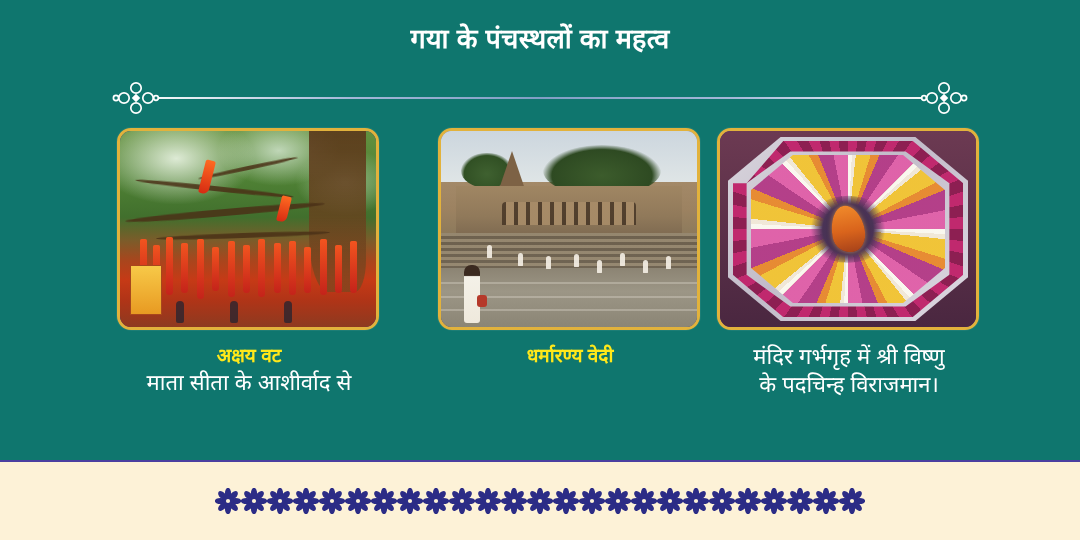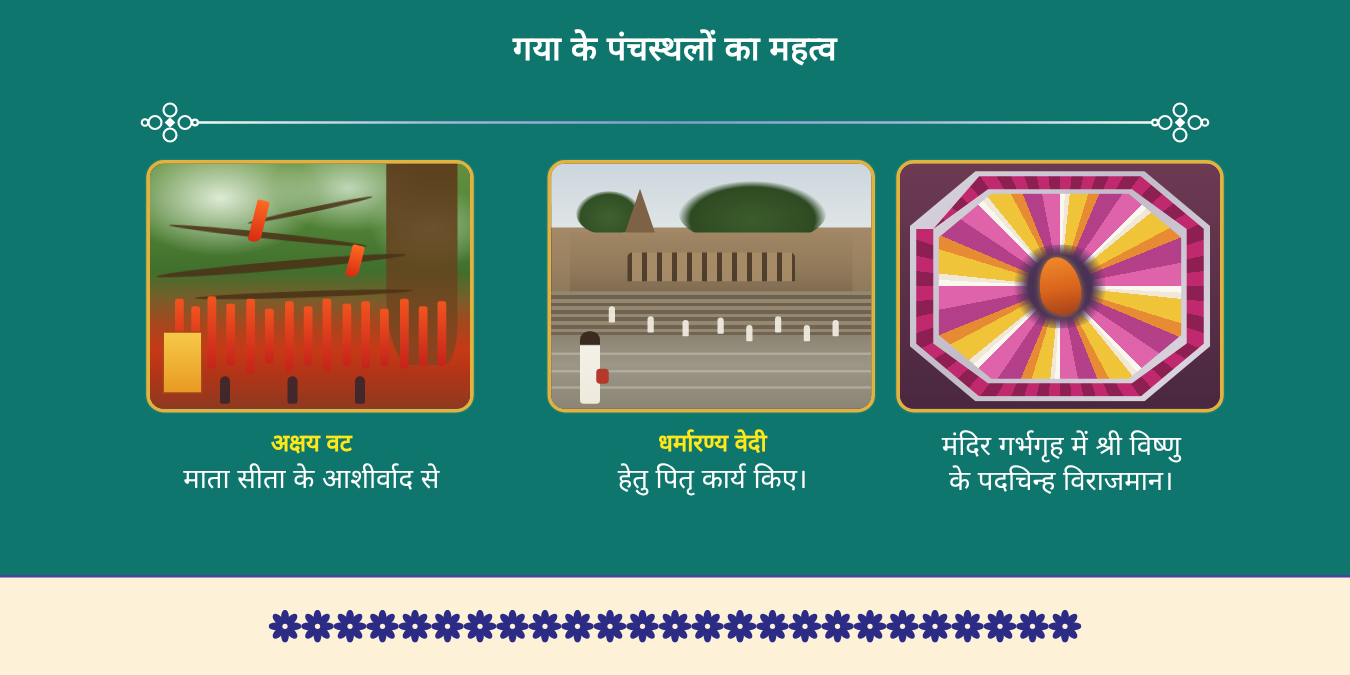--- a/index.html
+++ b/index.html
@@ -456,21 +456,20 @@
           <div class="person" style="left:52%; top:63%;"></div>
           <div class="person" style="left:61%; top:66%;"></div>
           <div class="person" style="left:70%; top:62%;"></div>
           <div class="person" style="left:79%; top:66%;"></div>
           <div class="person" style="left:88%; top:64%;"></div>
           <div class="bather"></div>
         </div>
       </div>
       <div class="caption">
         <div class="cap-heading">धर्मारण्य वेदी</div>
-        <div class="cap-body">हेतु पितृ कार्य किए।</div>
       </div>
     </div>
 
     <div class="card c2">
       <div class="photo-frame">
         <div class="photo ph-mandala">
           <div class="plate"></div>
           <div class="beadring"></div>
           <div class="inner"></div>
           <div class="spokes"></div>

